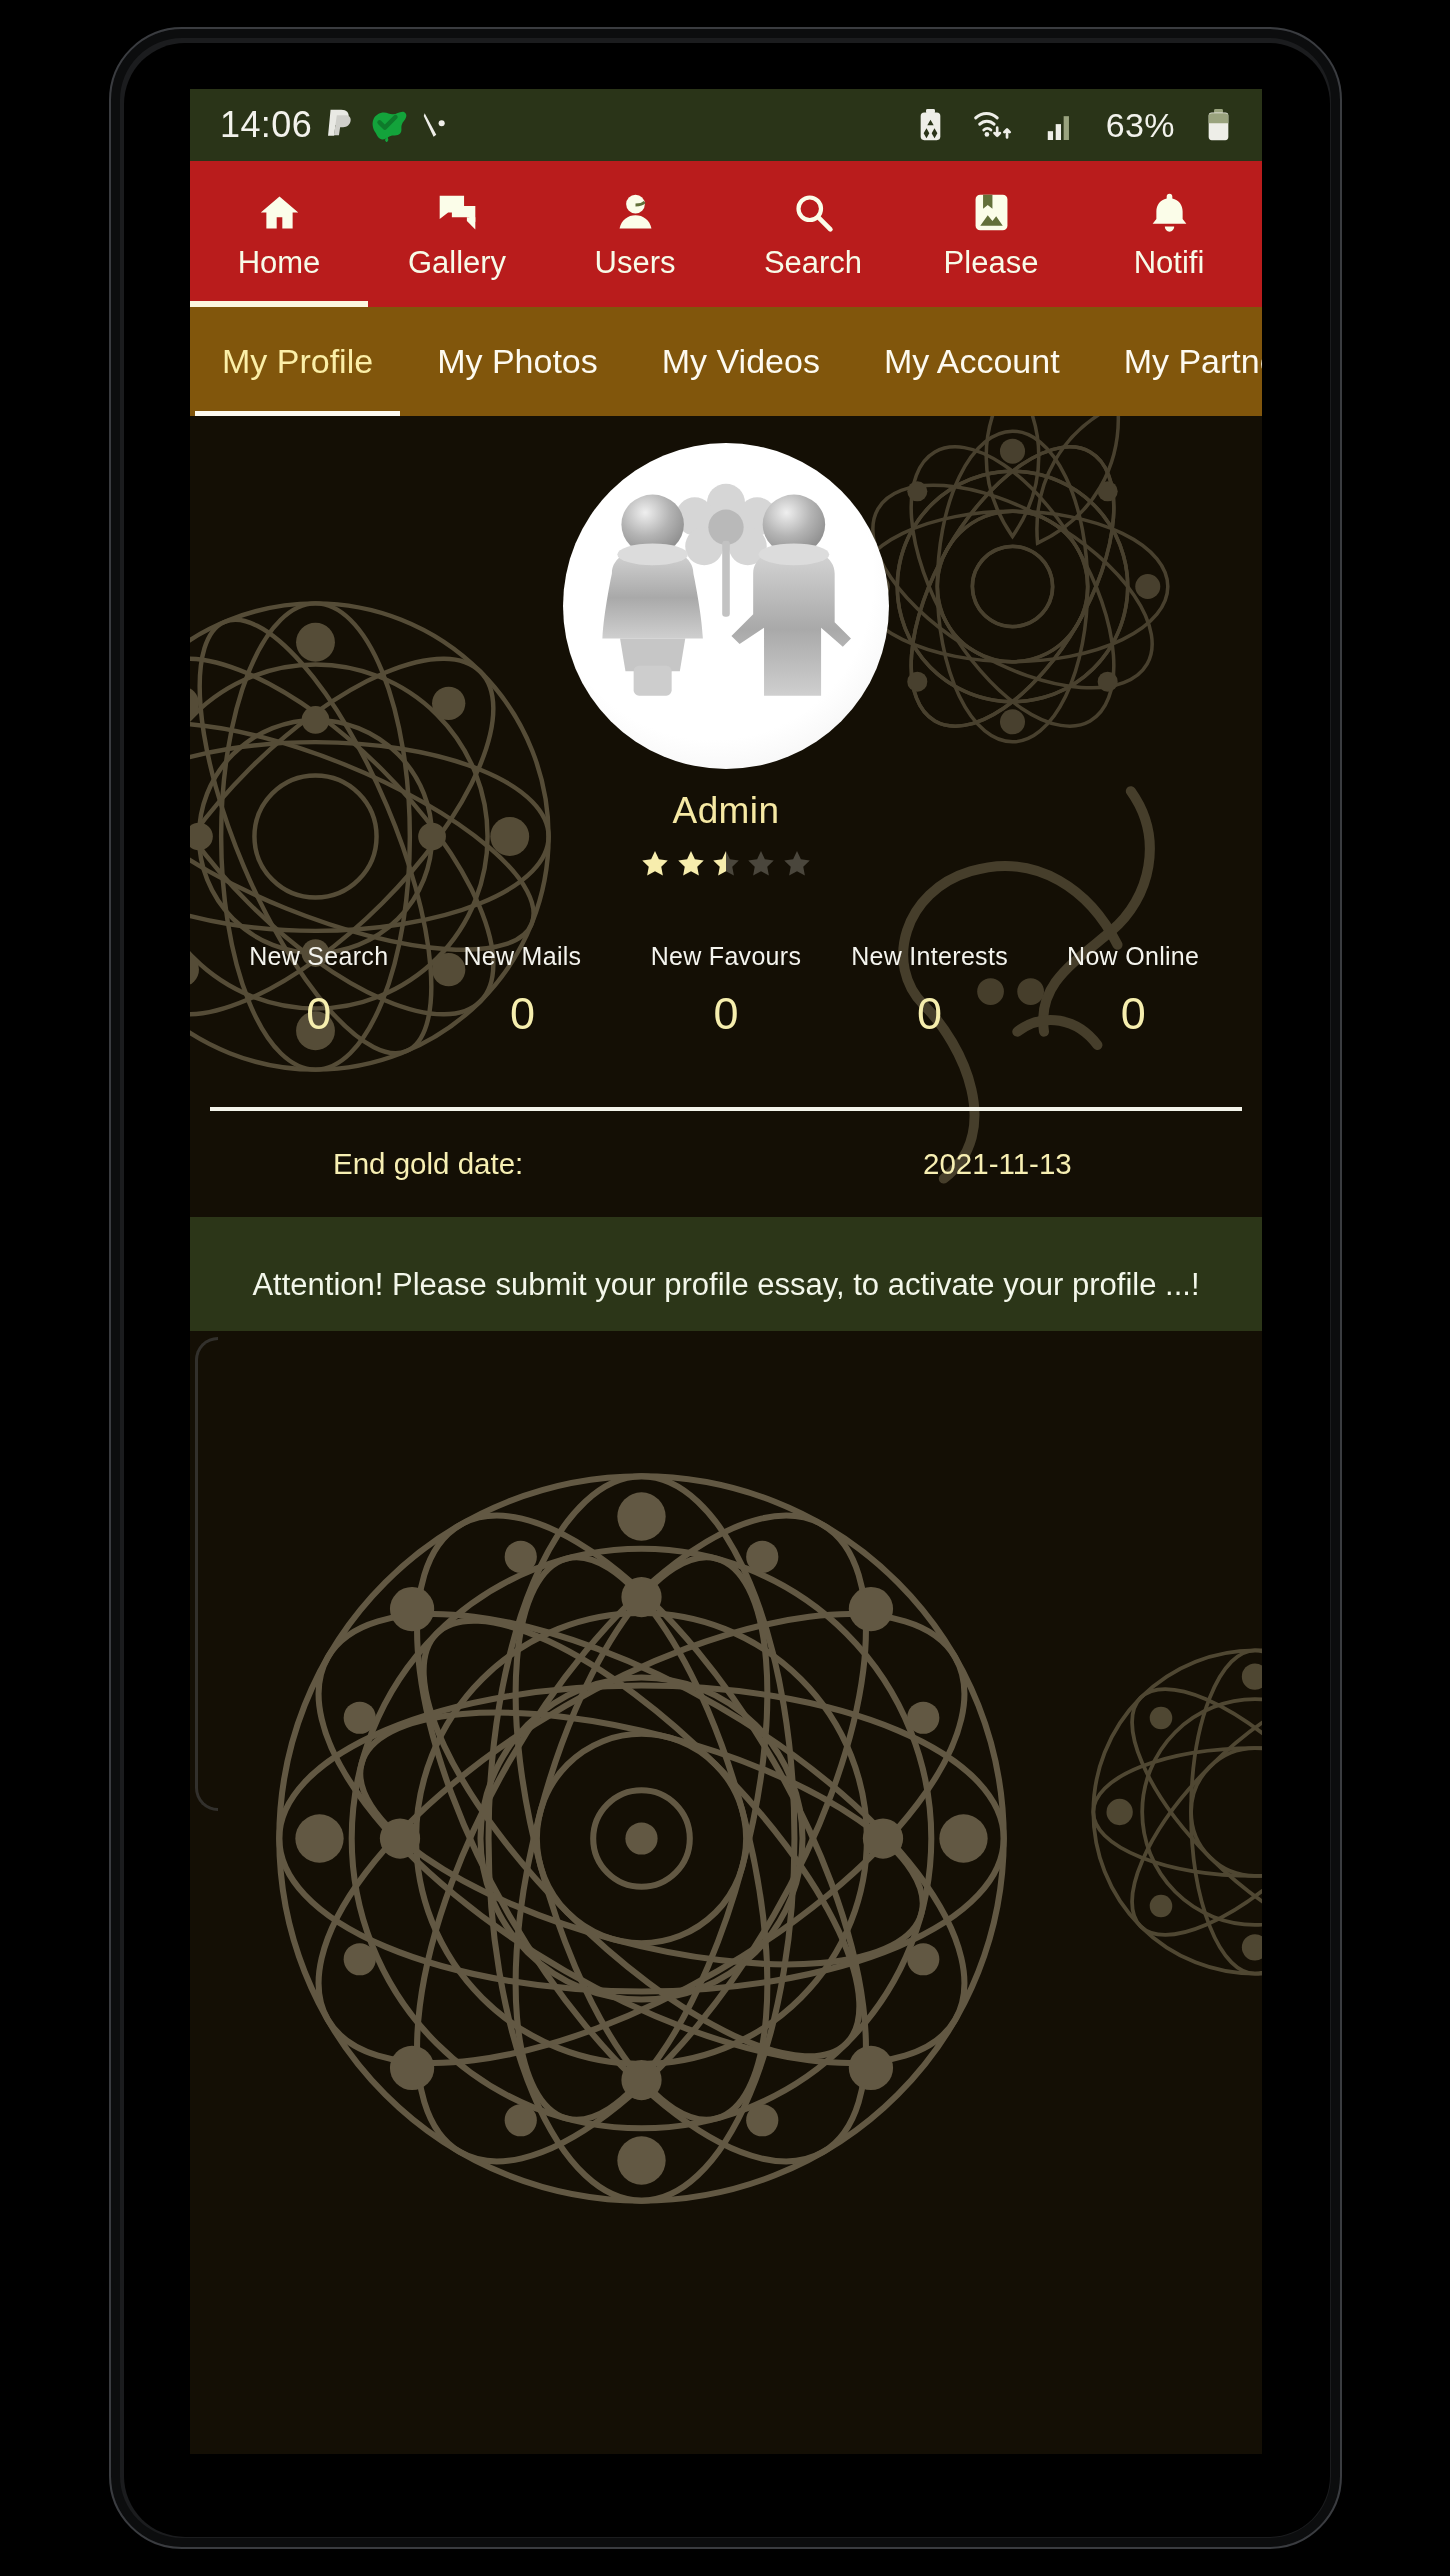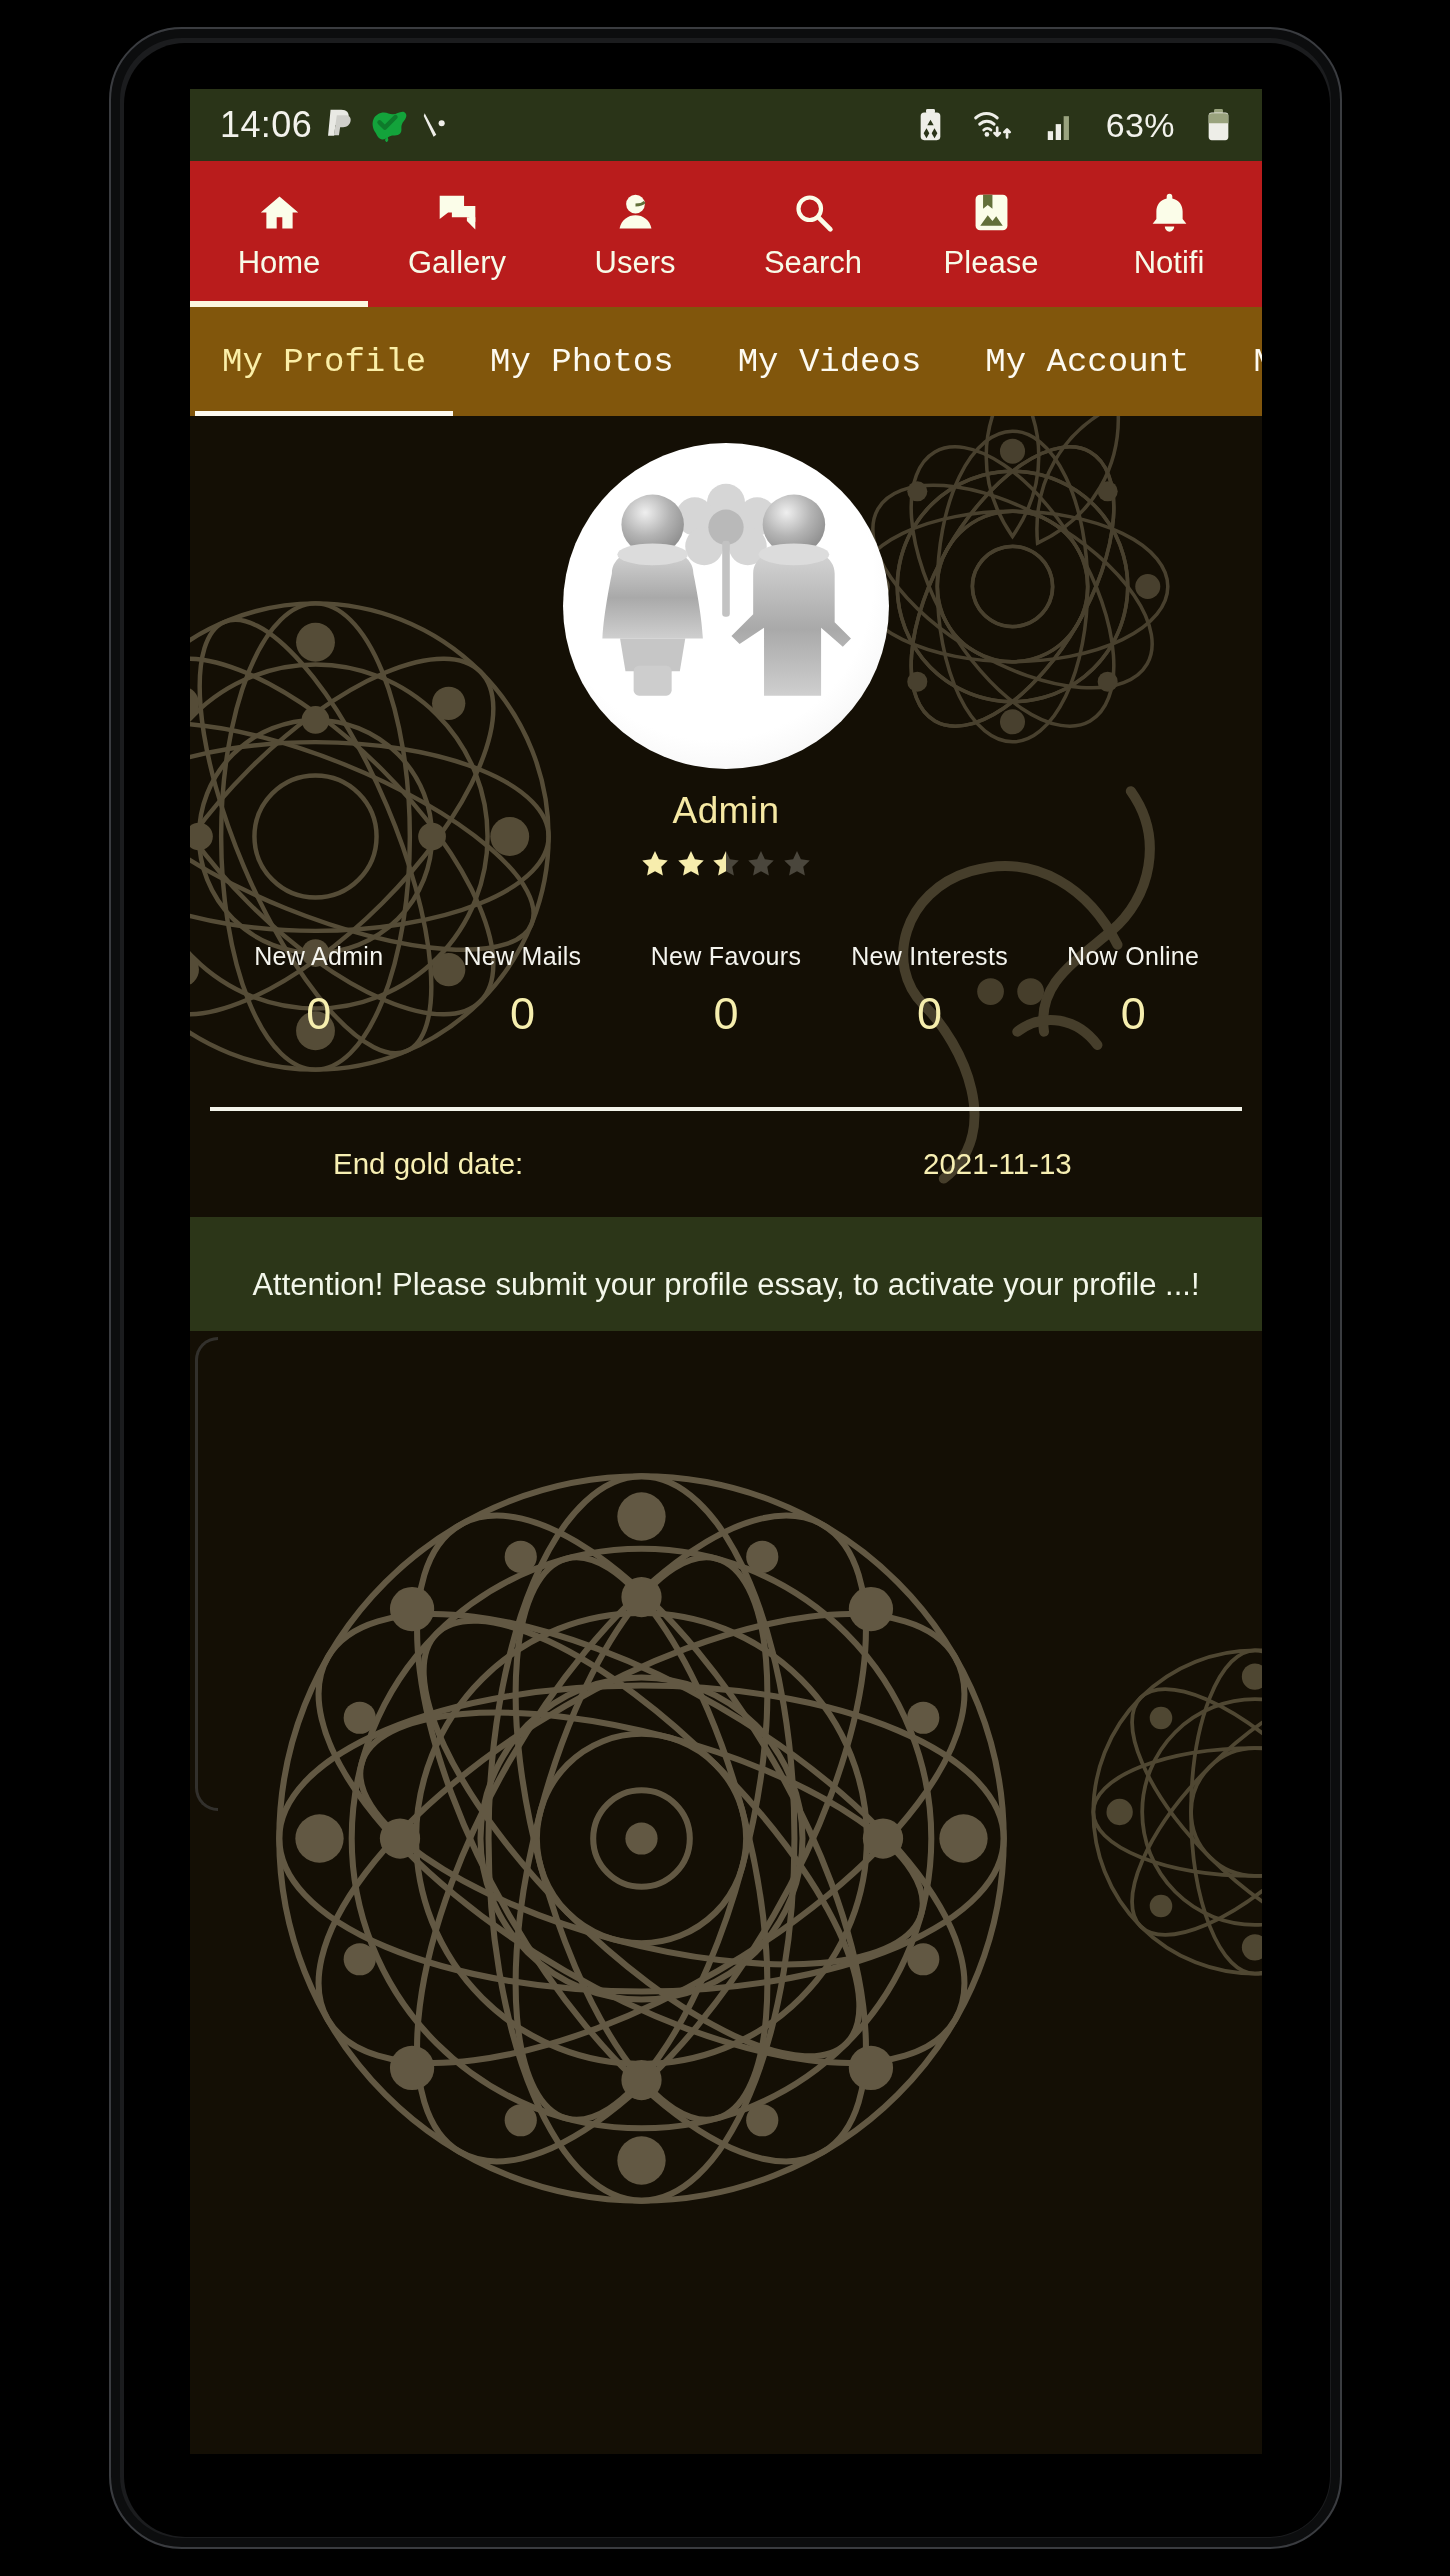--- a/index.html
+++ b/index.html
@@ -92,21 +92,20 @@
   }
 
   
   #tab-bar {
     position: relative;
     height: 109px;
     background: #81560c;
     display: flex;
     align-items: stretch;
     overflow: hidden;
-    font-family: Liberation Mono, monospace;
   }
   .tab-item {
     flex: 0 0 auto;
     display: flex;
     align-items: center;
     justify-content: center;
     padding: 0 32px;
     font-size: 34px;
     color: #fdfaf0;
     white-space: nowrap;
@@ -619,21 +618,21 @@
             <path d="M12 1.6l3.1 6.6 7.1.9-5.2 5 1.3 7.1L12 17.8 5.7 21.2 7 14.1 1.8 9.1l7.1-.9z" fill="#4a463c"></path>
           </svg>
         <svg class="star" viewBox="0 0 24 24">
             <path d="M12 1.6l3.1 6.6 7.1.9-5.2 5 1.3 7.1L12 17.8 5.7 21.2 7 14.1 1.8 9.1l7.1-.9z" fill="#4a463c"></path>
           </svg>
       </div>
     </div>
 
     <div id="stats-row">
       <div class="stat-cell">
-        <div class="stat-label">New Admin</div>
+        <div class="stat-label">New Search</div>
         <div class="stat-value">0</div>
       </div>
       <div class="stat-cell">
         <div class="stat-label">New Mails</div>
         <div class="stat-value">0</div>
       </div>
       <div class="stat-cell">
         <div class="stat-label">New Favours</div>
         <div class="stat-value">0</div>
       </div>

